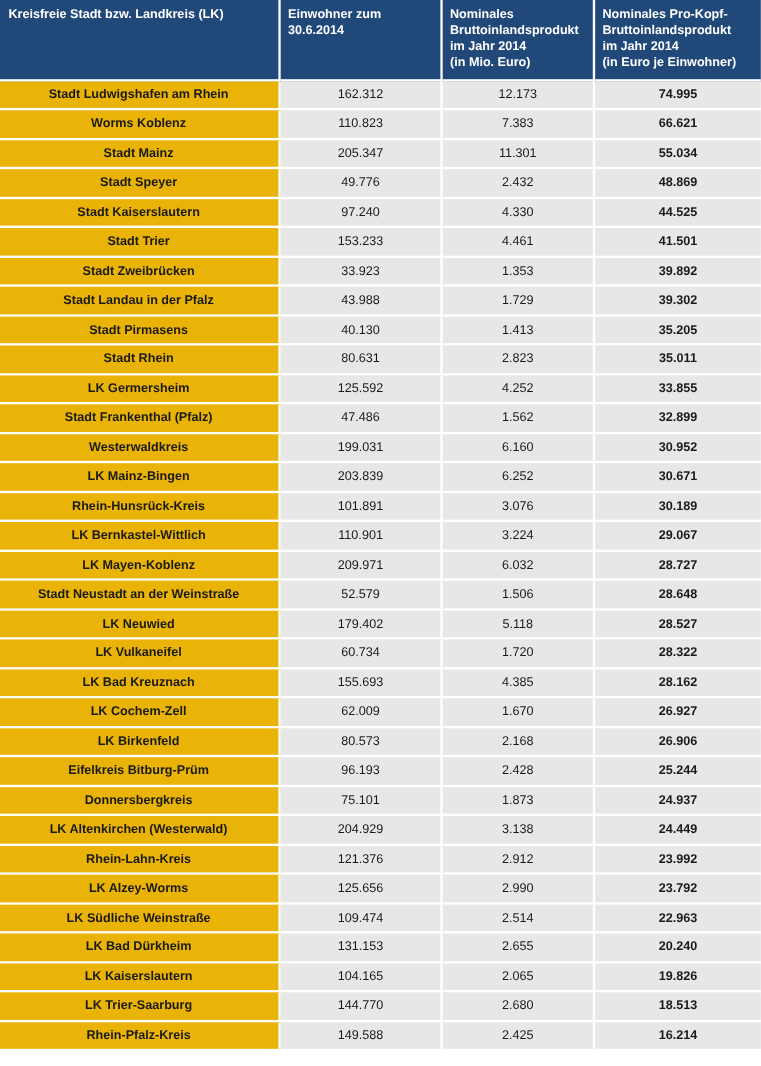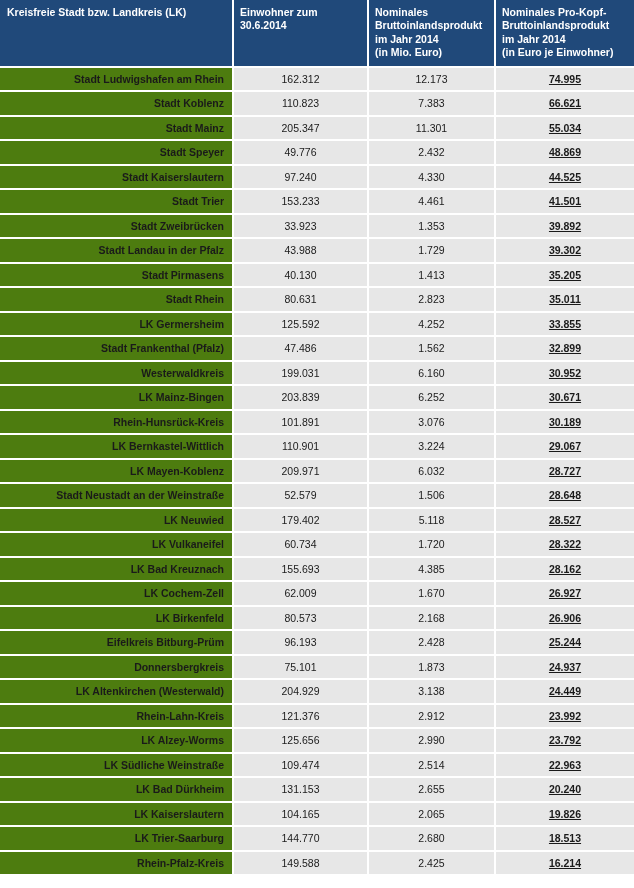--- a/index.html
+++ b/index.html
@@ -63,32 +63,31 @@
     color: #1a1a1a;
     text-align: center;
     vertical-align: middle;
     white-space: nowrap;
     overflow: hidden;
   }
   tbody td:last-child {
     border-right: none;
   }
   tbody td.c-name {
-    background: #4d7c0f;
-    text-align: right;
+    background: #eab308;
+    text-align: center;
     font-weight: bold;
     padding-left: 7px;
   }
   tbody td.c-pop,
   tbody td.c-gdp {
     font-weight: normal;
   }
   tbody td.c-pc {
     font-weight: bold;
-    text-decoration: underline;
   }
   tbody tr:last-child td {
     border-bottom: none;
   }
 </style>
 </head>
 <body>
 
 <div class="page">
 
@@ -123,21 +122,21 @@
       </tr>
     </thead>
     <tbody id="tbody">
         <tr>
           <td class="c-name">Stadt Ludwigshafen  am Rhein</td>
           <td class="c-pop">162.312</td>
           <td class="c-gdp">12.173</td>
           <td class="c-pc">74.995</td>
         </tr>
         <tr>
-          <td class="c-name">Stadt Koblenz</td>
+          <td class="c-name">Worms Koblenz</td>
           <td class="c-pop">110.823</td>
           <td class="c-gdp">7.383</td>
           <td class="c-pc">66.621</td>
         </tr>
         <tr>
           <td class="c-name">Stadt Mainz</td>
           <td class="c-pop">205.347</td>
           <td class="c-gdp">11.301</td>
           <td class="c-pc">55.034</td>
         </tr>

